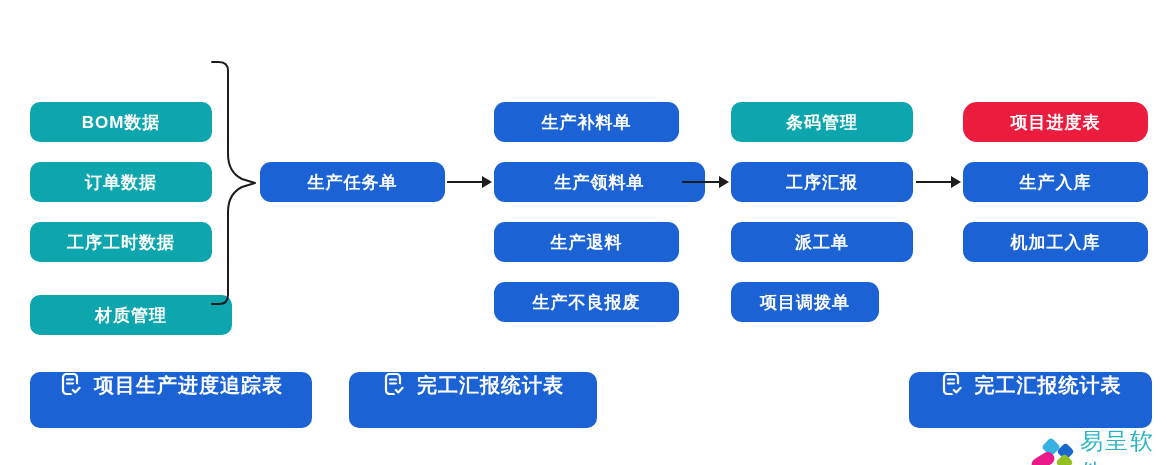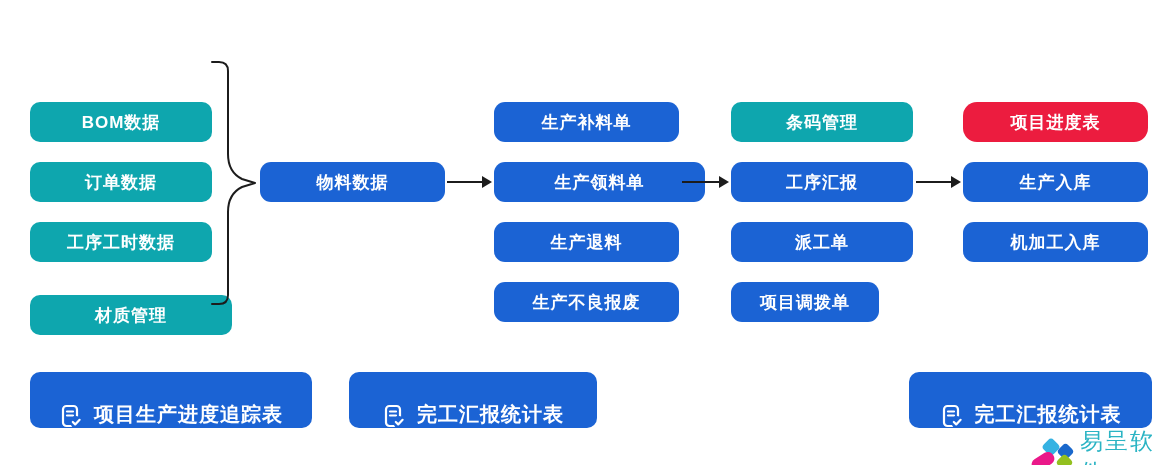--- a/index.html
+++ b/index.html
@@ -44,21 +44,21 @@
   .report{
     position:absolute;
     top:372px;
     height:56px;
     border-radius:10px;
     background:#1b63d4;
     color:#ffffff;
     font-weight:bold;
     font-size:20px;
     display:flex;
-    align-items:flex-end;
+    align-items:flex-start;
     justify-content:center;
     gap:11px;
     letter-spacing:1px;
   }
   .report svg{flex:0 0 auto;}
   #brace-svg{position:absolute;left:210px;top:54px;}
   #logo{
     position:absolute;
     left:1031px;top:426px;
     display:flex;
@@ -84,21 +84,21 @@
 
   <div class="node teal" style="left:30px;top:102px;width:182px">BOM数据</div>
   <div class="node teal" style="left:30px;top:162px;width:182px">订单数据</div>
   <div class="node teal" style="left:30px;top:222px;width:182px">工序工时数据</div>
   <div class="node teal" style="left:30px;top:295px;width:202px">材质管理</div>
 
   <svg id="brace-svg" width="52" height="258" viewBox="0 0 52 258">
     <path d="M 2 8 H 9 Q 18 8 18 17 V 100 Q 18 118 32 125 L 45 129 L 32 133 Q 18 140 18 158 V 241 Q 18 250 9 250 H 2" fill="none" stroke="#1c1c1c" stroke-width="2" stroke-linejoin="round" stroke-linecap="round"></path>
   </svg>
 
-  <div class="node blue" style="left:260px;top:162px;width:185px">物料数据</div>
+  <div class="node blue" style="left:260px;top:162px;width:185px">生产任务单</div>
 
   <div class="arrow" style="left:447px;width:36px"></div>
 
   <div class="node blue" style="left:494px;top:102px;width:185px">生产补料单</div>
   <div class="node blue" style="left:494px;top:162px;width:211px">生产领料单</div>
   <div class="node blue" style="left:494px;top:222px;width:185px">生产退料</div>
   <div class="node blue" style="left:494px;top:282px;width:185px">生产不良报废</div>
 
   <div class="arrow" style="left:682px;width:38px"></div>
 

